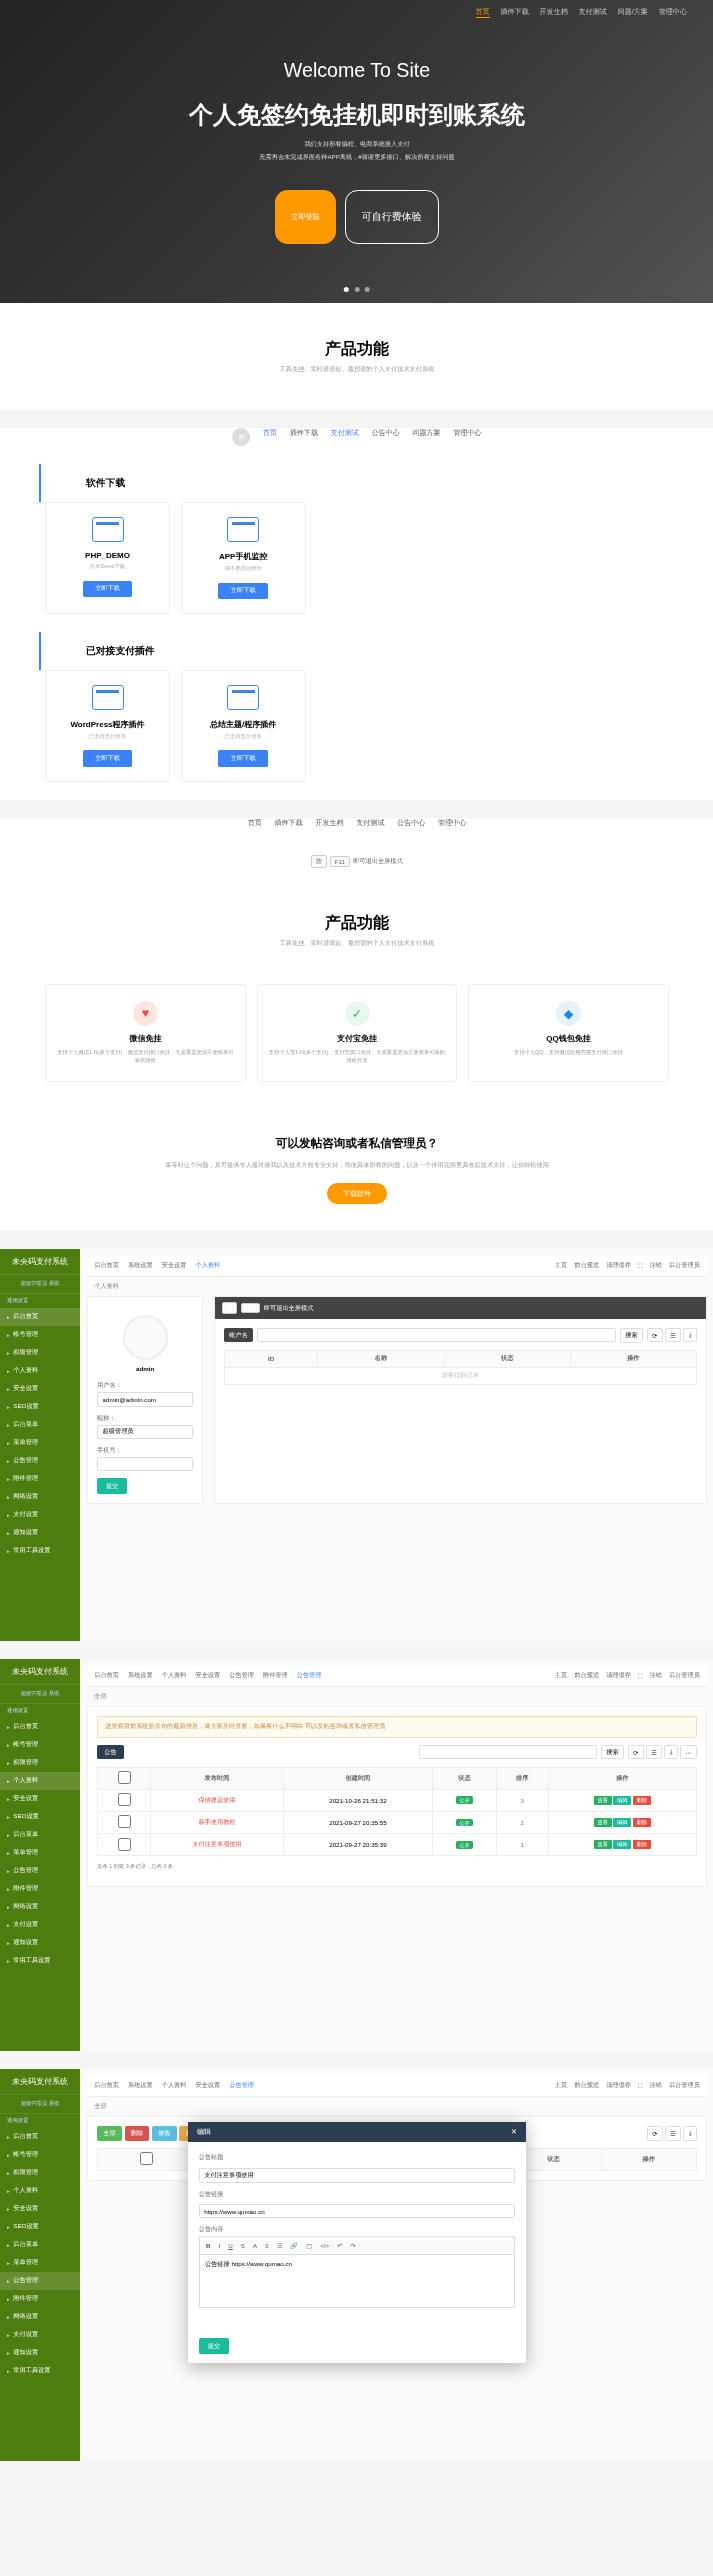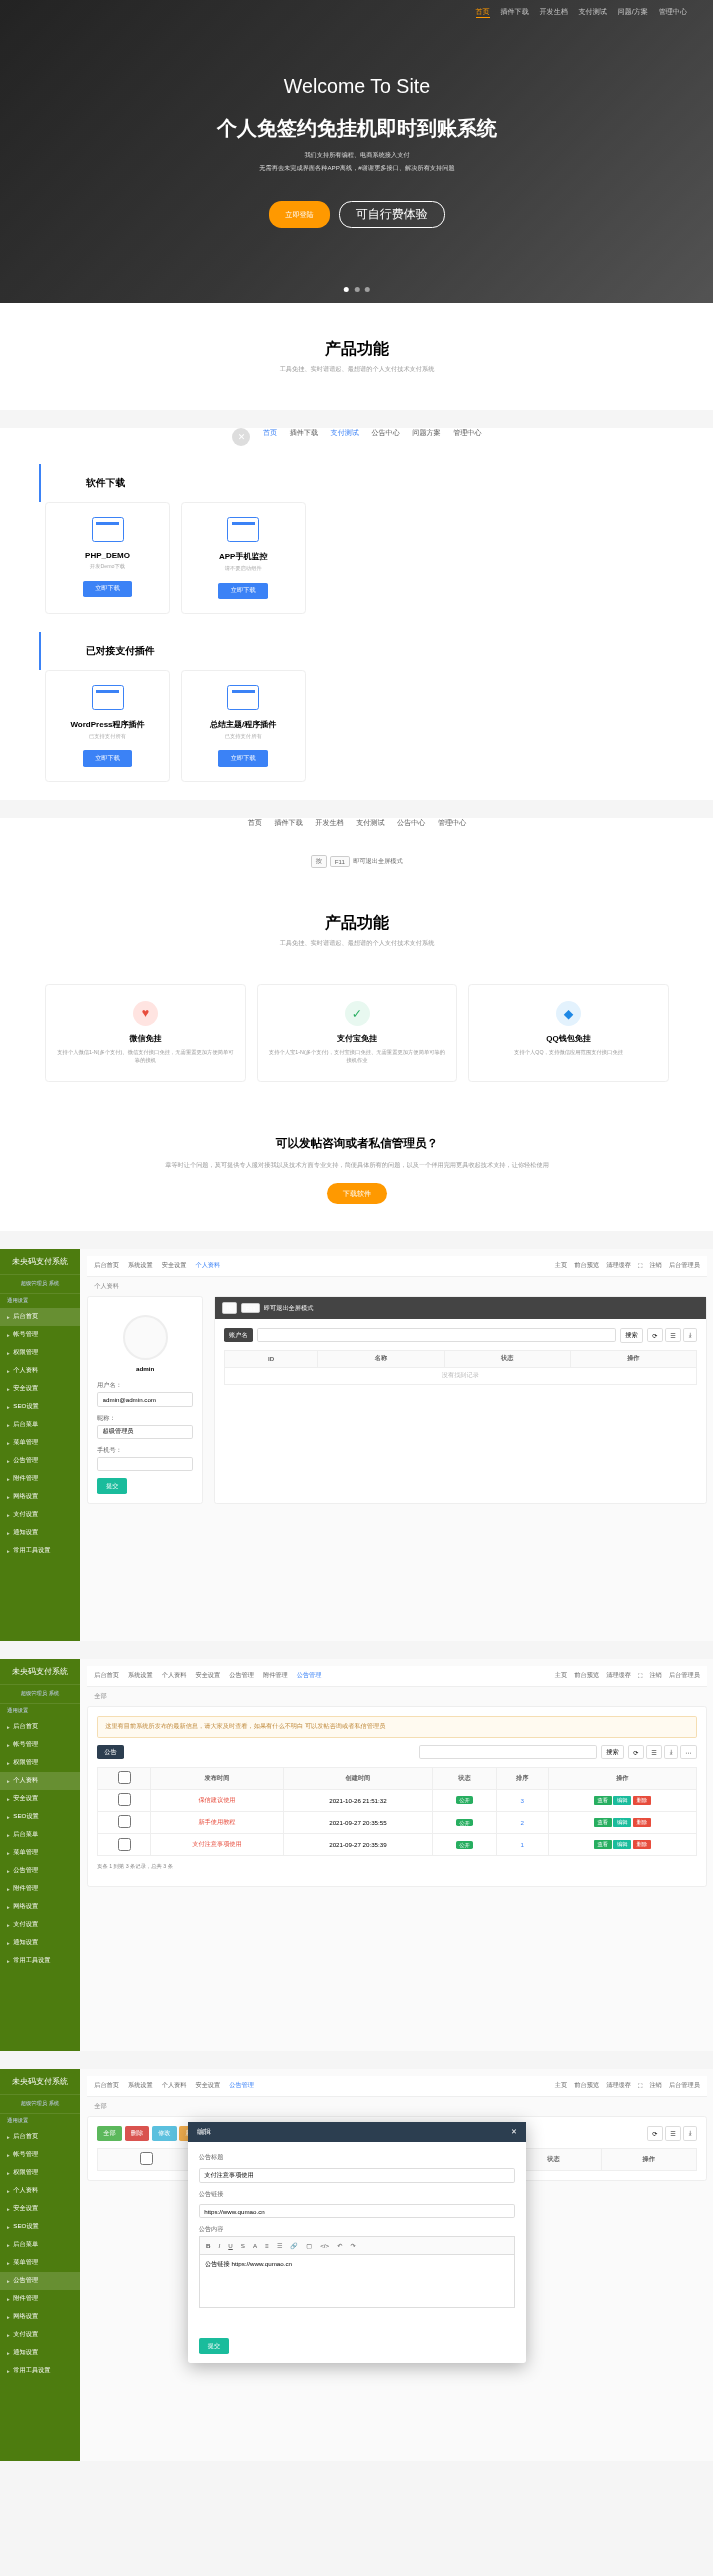--- a/index.html
+++ b/index.html
@@ -3,25 +3,25 @@
 <meta charset="utf-8">
 <style>
 *{margin:0;padding:0;box-sizing:border-box;font-family:-apple-system,BlinkMacSystemFont,"Segoe UI",sans-serif}
 body{background:#f5f5f5;width:714px}
 .section{background:#fff;margin-bottom:18px}
 .hero{height:303px;background:linear-gradient(rgba(0,0,0,0.4),rgba(0,0,0,0.4)),linear-gradient(135deg,#3a3a3a 0%,#5a5a5a 50%,#8a8a8a 100%);position:relative;color:#fff;text-align:center;display:flex;flex-direction:column;align-items:center;justify-content:center}
 .topnav{position:absolute;top:7.1px;right:27px;font-size:7.1px;display:flex;gap:10.7px}
 .topnav span{color:#ccc;cursor:pointer}
 .topnav .active{color:#f90;border-bottom:0.9px solid #f90}
 .hero h1{font-size:19.6px;font-weight:400;margin-bottom:17px}
-.hero h2{font-size:20px;font-weight:700;margin-bottom:9px}
+.hero h2{font-size:24px;font-weight:700;margin-bottom:9px}
 .hero .sub{font-size:6.2px;color:#ddd;margin-bottom:3.6px}
 .hero-btns{margin-top:25px;display:flex;gap:9px}
 .btn-orange{background:#f90;color:#fff;border:none;padding:5.3px 16px;border-radius:12.5px;font-size:7.1px;cursor:pointer}
-.btn-outline{background:transparent;color:#fff;border:0.9px solid #fff;padding:4px 16px;border-radius:12.5px;font-size:12px;cursor:pointer}
+.btn-outline{background:transparent;color:#fff;border:0.9px solid #fff;padding:19px 16px;border-radius:12.5px;font-size:10px;cursor:pointer}
 .dots{position:absolute;bottom:10.7px;left:50%;transform:translateX(-50%);display:flex;gap:5.3px}
 .dot{width:5.3px;height:5.3px;border-radius:50%;background:rgba(255,255,255,0.5)}
 .dot.active{background:#fff}
 .features{padding:36px 18px;text-align:center}
 .features h3{font-size:16px;font-weight:700;margin-bottom:5.3px}
 .features .sub{font-size:6.2px;color:#999}
 .tabs{display:flex;justify-content:center;gap:12.5px;margin:18px 0;font-size:7.1px;color:#555}
 .tabs span{cursor:pointer}
 .tabs .sel{color:#3b82f6}
 .circle-x{width:18px;height:18px;border-radius:50%;background:#ddd;color:#fff;display:inline-flex;align-items:center;justify-content:center;font-size:9px}

